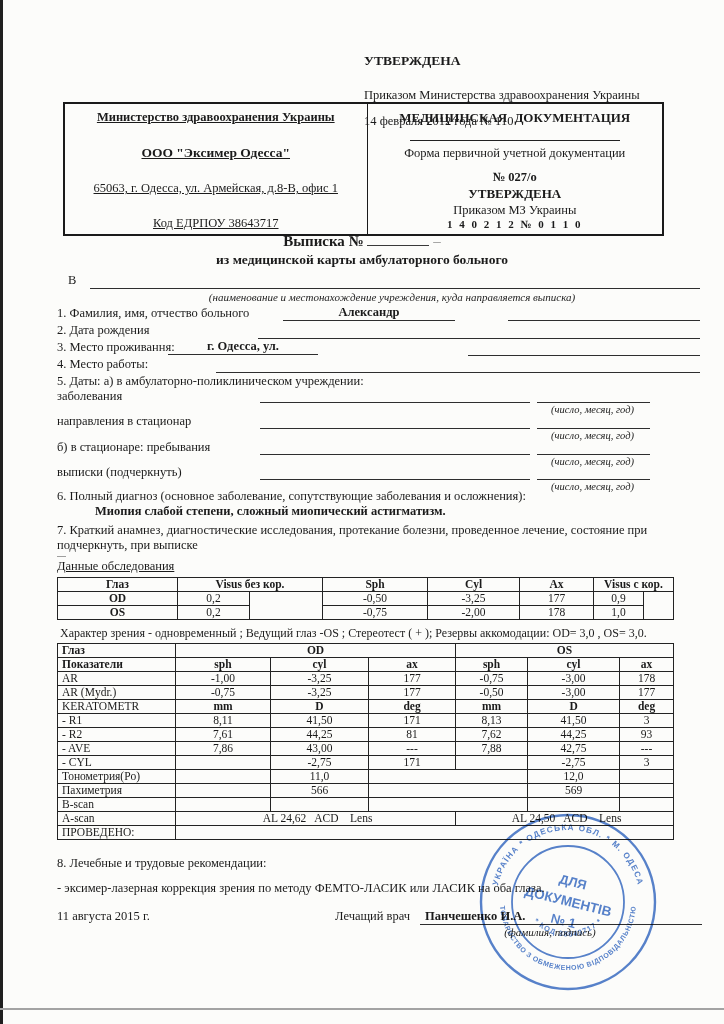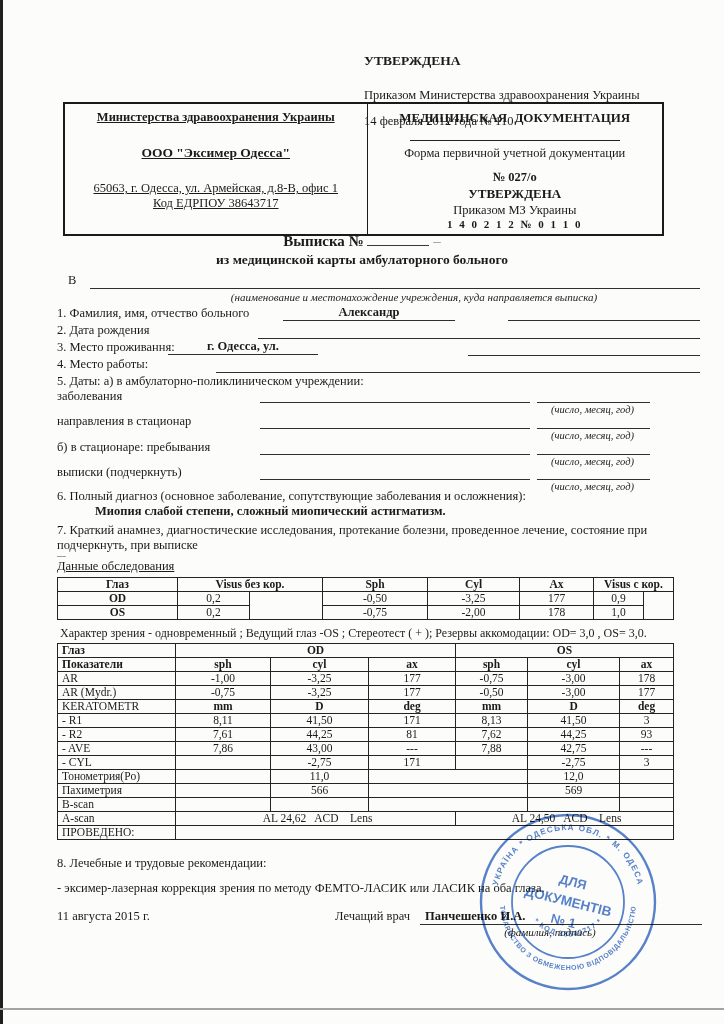--- a/index.html
+++ b/index.html
@@ -39,24 +39,24 @@
   <div class="edge-bottom"></div>
 
   <div class="abs" style="left:364px;top:53px;width:350px;">
     <div class="b" style="font-size:13.5px;">УТВЕРЖДЕНА</div>
     <div class="fs125" style="margin-top:19px;">Приказом Министерства здравоохранения Украины</div>
     <div class="fs125" style="margin-top:11px;">14 февраля 2012 года № 110</div>
   </div>
 
   <div class="hdr-box">
     <div class="hdr-left">
-      <div class="hdr-item b u fs125" style="top:6px;">Министерства здравоохранения Украины</div>
+      <div class="hdr-item b u fs125" style="top:6px;">Министерство здравоохранения Украины</div>
       <div class="hdr-item b u" style="top:41px;font-size:13.5px;">ООО "Эксимер Одесса"</div>
       <div class="hdr-item u fs125" style="top:77px;">65063, г. Одесса, ул. Армейская, д.8-В, офис 1</div>
-      <div class="hdr-item u fs125" style="top:92px;">Код ЕДРПОУ 38643717</div>
+      <div class="hdr-item u fs125" style="top:112px;">Код ЕДРПОУ 38643717</div>
     </div>
     <div class="hdr-right">
       <div class="hdr-item b" style="top:6px;font-size:13px;word-spacing:4px;">МЕДИЦИНСКАЯ  ДОКУМЕНТАЦИЯ</div>
       <div class="hr-short"></div>
       <div class="hdr-item fs125" style="top:42px;">Форма первичной учетной документации</div>
       <div class="hdr-item b fs125" style="top:66px;">№ 027/о</div>
       <div class="hdr-item b" style="top:82px;font-size:13px;">УТВЕРЖДЕНА</div>
       <div class="hdr-item fs125" style="top:99px;">Приказом МЗ Украины</div>
       <div class="hdr-item b" style="top:114px;font-size:11px;letter-spacing:2px;">1 4 0 2 1 2  №  0 1 1 0</div>
     </div>
@@ -64,21 +64,21 @@
 
   <div class="abs ctr b" style="left:0;top:252px;width:724px;font-size:13.5px;">из медицинской карты амбулаторного больного</div>
   <div class="abs ctr" style="left:0;top:233px;width:724px;font-size:15px;">
     <span class="b">Выписка  №</span>
     <span style="display:inline-block;width:62px;border-bottom:1.3px solid #3a3a3a;"></span>
     <span class="faint">–</span>
   </div>
 
   <div class="abs fs125" style="left:68px;top:273px;">В</div>
   <div class="ln" style="left:90px;top:287px;width:610px;"></div>
-  <div class="abs i ctr fs11" style="left:134px;top:291px;width:560px;">(наименование и местонахождение учреждения, куда направляется выписка)</div>
+  <div class="abs i ctr fs11" style="left:112px;top:291px;width:560px;">(наименование и местонахождение учреждения, куда направляется выписка)</div>
 
   <div class="abs fs125" style="left:57px;top:306px;text-align:right;">1. Фамилия, имя, отчество больного</div>
   <div class="abs b ctr fs125" style="left:283px;top:305px;width:172px;border-bottom:1.2px solid #2e2e2e;">Александр</div>
   <div class="ln" style="left:508px;top:319px;width:192px;"></div>
 
   <div class="abs fs125" style="left:57px;top:323px;">2. Дата рождения</div>
   <div class="ln" style="left:258px;top:337px;width:442px;"></div>
 
   <div class="abs fs125" style="left:57px;top:340px;">3. Место проживання:</div>
   <div class="abs b ctr fs125" style="left:168px;top:339px;width:150px;border-bottom:1.2px solid #2e2e2e;">г. Одесса, ул.</div>

